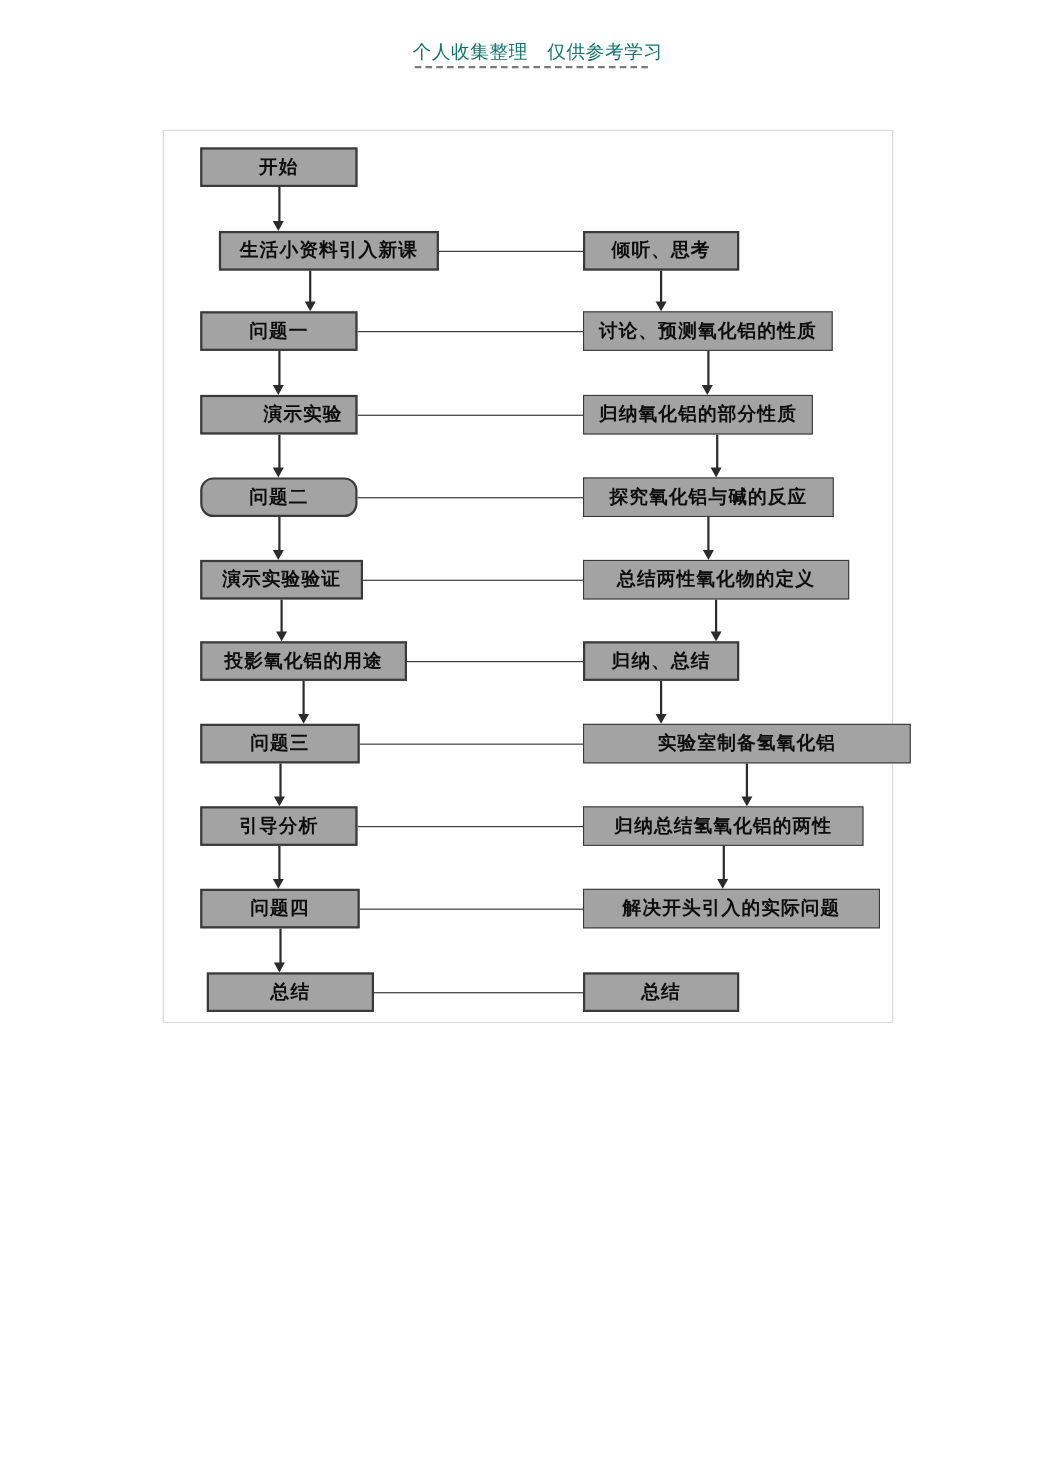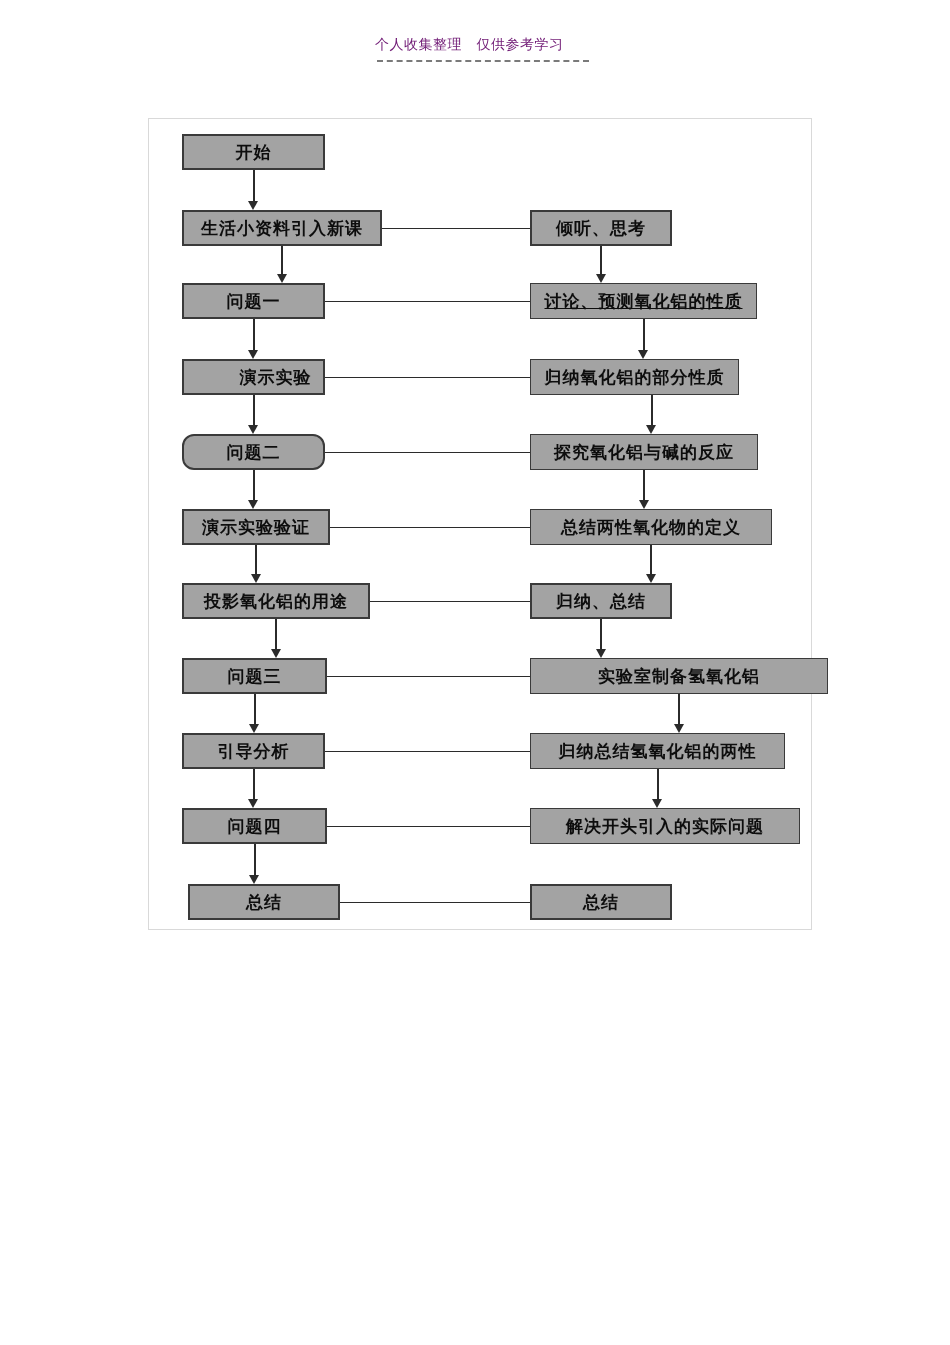--- a/index.html
+++ b/index.html
@@ -16,22 +16,22 @@
     overflow: hidden;
   }
 
   
   #header-note {
     position: absolute;
     left: 375px;
     top: 36px;
     width: 420px;
     height: 28px;
-    font-size: 14px;
-    color: #701a75;
+    font-size: 17px;
+    color: #0f766e;
     letter-spacing: 0.5px;
     white-space: pre;
   }
   #header-rule {
     position: absolute;
     left: 377px;
     top: 60px;
     width: 212px;
     height: 0;
     border-top: 2px dashed #7a7a7a;
@@ -147,21 +147,21 @@
     <div class="hline" style="left: 325px; top: 452px; width: 205px;"></div>
     <div class="hline" style="left: 330px; top: 527px; width: 200px;"></div>
     <div class="hline" style="left: 370px; top: 601px; width: 160px;"></div>
     <div class="hline" style="left: 327px; top: 676px; width: 203px;"></div>
     <div class="hline" style="left: 325px; top: 751px; width: 205px;"></div>
     <div class="hline" style="left: 327px; top: 826px; width: 203px;"></div>
     <div class="hline" style="left: 340px; top: 902px; width: 190px;"></div>
     <div class="node" style="left: 182px; top: 134px; width: 143px; height: 36px;">
       <span>开始</span>
     </div>
-    <div class="node" style="left: 182px; top: 210px; width: 200px; height: 36px;">
+    <div class="node" style="left: 199px; top: 210px; width: 200px; height: 36px;">
       <span>生活小资料引入新课</span>
     </div>
     <div class="node" style="left: 182px; top: 283px; width: 143px; height: 36px;">
       <span>问题一</span>
     </div>
     <div class="node" style="left: 182px; top: 359px; width: 143px; height: 36px; padding-left: 44px;">
       <span>演示实验</span>
     </div>
     <div class="node" style="left: 182px; top: 434px; width: 143px; height: 36px; border-radius: 12px;">
       <span>问题二</span>
@@ -180,21 +180,21 @@
     </div>
     <div class="node" style="left: 182px; top: 808px; width: 145px; height: 36px;">
       <span>问题四</span>
     </div>
     <div class="node" style="left: 188px; top: 884px; width: 152px; height: 36px;">
       <span>总结</span>
     </div>
     <div class="node" style="left: 530px; top: 210px; width: 142px; height: 36px;">
       <span>倾听、思考</span>
     </div>
-    <div class="node thin" style="left: 530px; top: 283px; width: 227px; height: 36px; text-decoration: underline;">
+    <div class="node thin" style="left: 530px; top: 283px; width: 227px; height: 36px;">
       <span>讨论、预测氧化铝的性质</span>
     </div>
     <div class="node thin" style="left: 530px; top: 359px; width: 209px; height: 36px; text-align: right;">
       <span>归纳氧化铝的部分性质</span>
     </div>
     <div class="node thin" style="left: 530px; top: 434px; width: 228px; height: 36px;">
       <span>探究氧化铝与碱的反应</span>
     </div>
     <div class="node thin" style="left: 530px; top: 509px; width: 242px; height: 36px;">
       <span>总结两性氧化物的定义</span>

